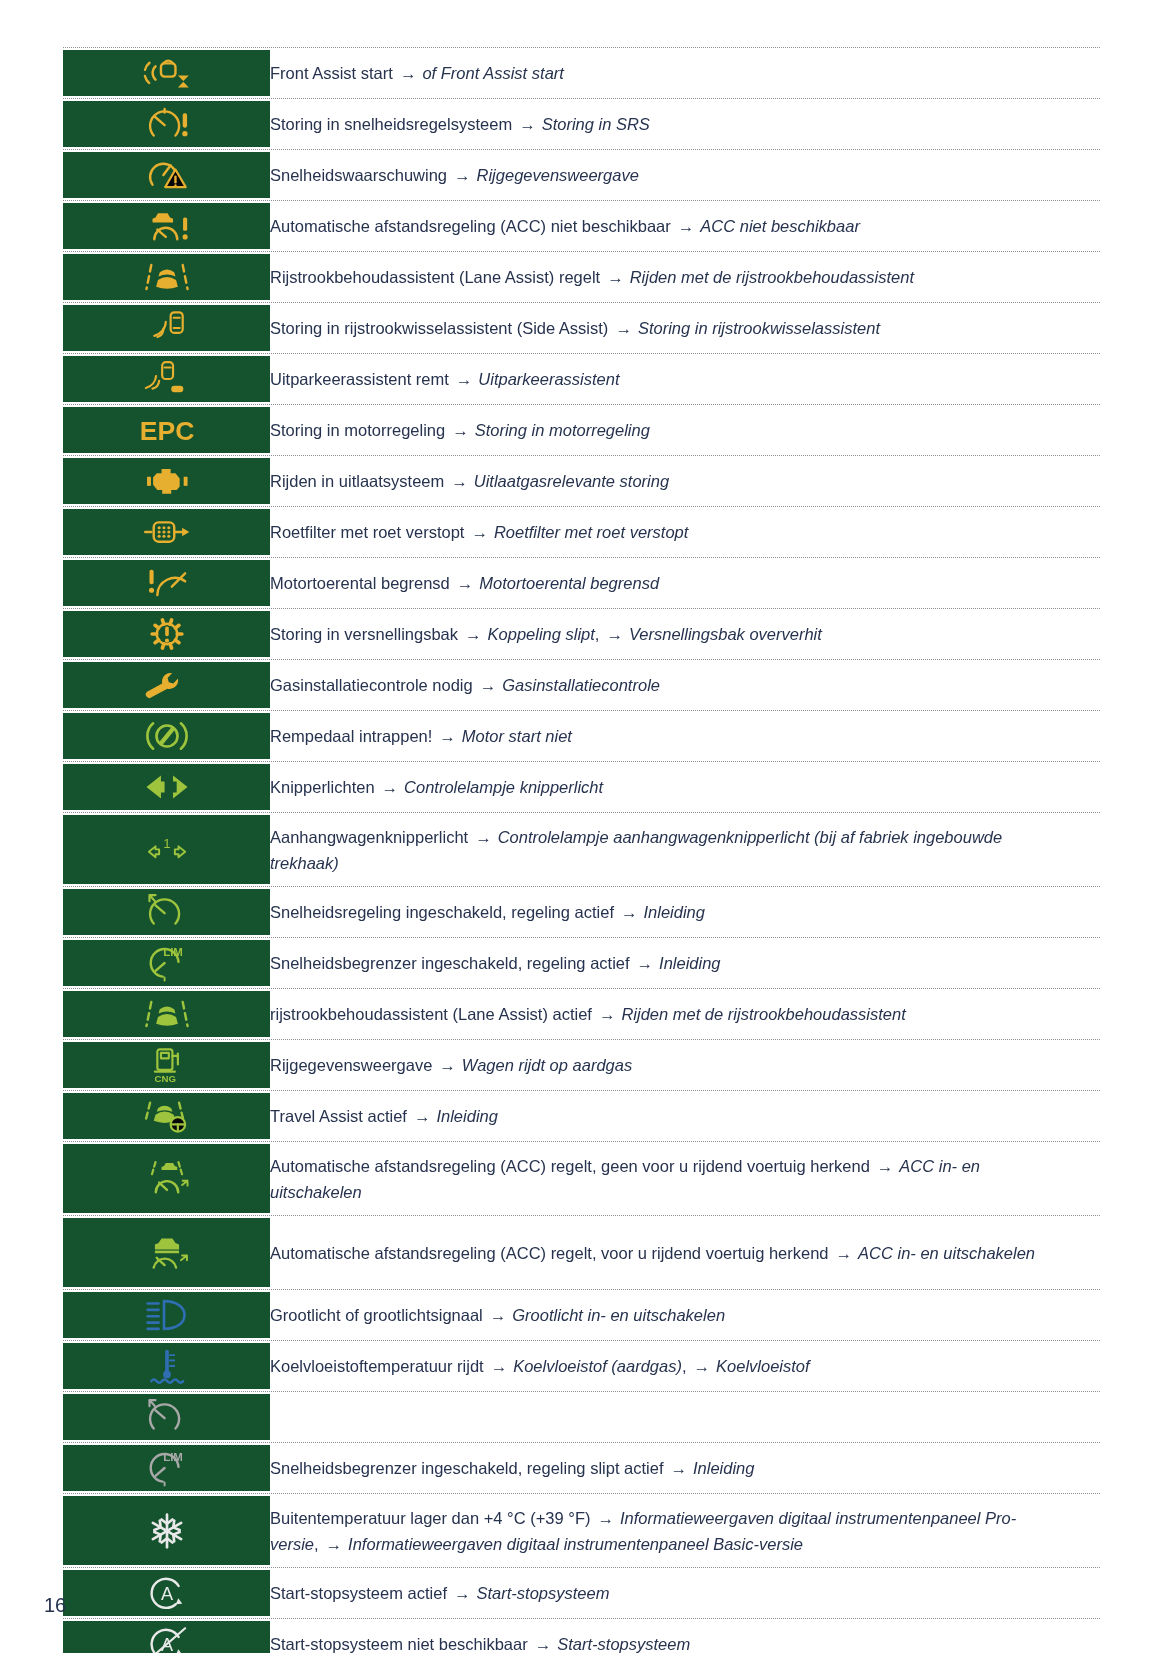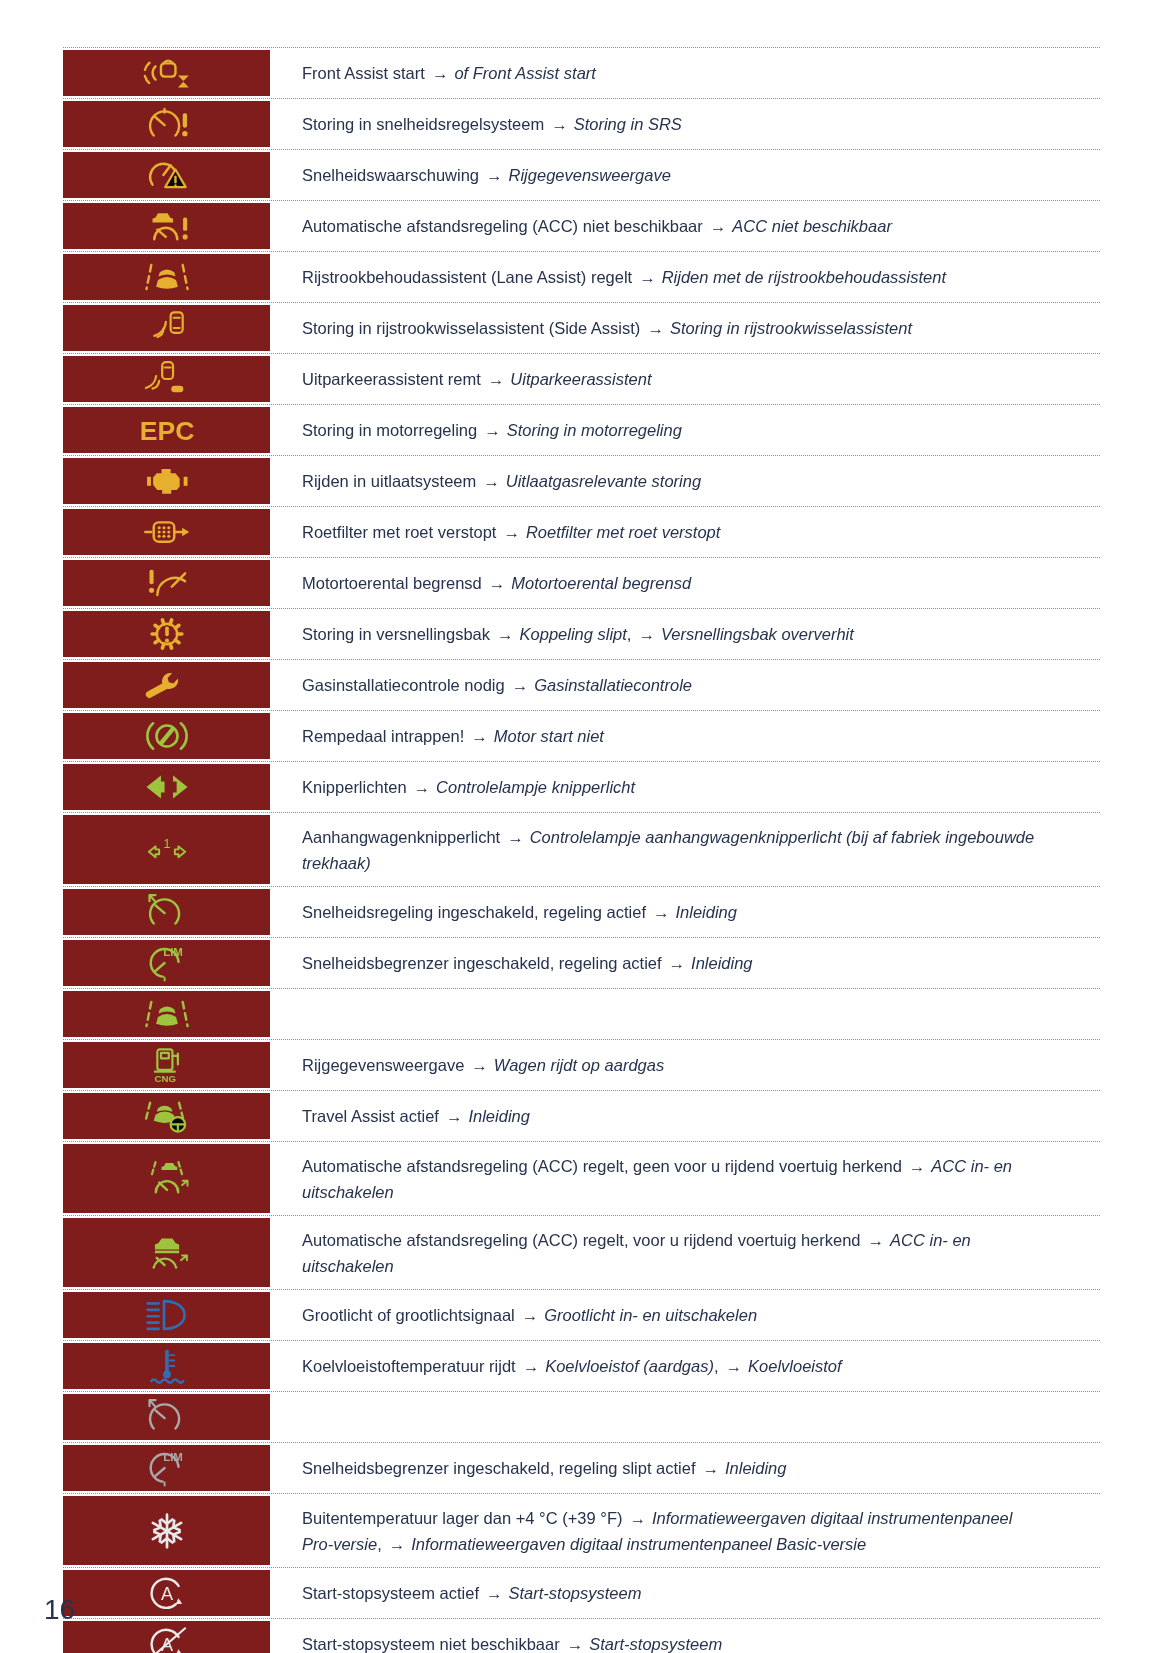--- a/index.html
+++ b/index.html
@@ -13,35 +13,35 @@
   .table {
     position:absolute; left:63px; top:47px; width:1037px;
     border-top:1px dotted #8f8f8f;
     border-bottom:2px solid #1d1d1d;
   }
   .row { display:flex; min-height:46px; background:#fff; }
   .row.tall { min-height:74px; }
   .row + .row { border-top:1px dotted #8f8f8f; }
   .icon-cell {
     flex:0 0 207px; width:207px;
-    background:#7f1d1d;
+    background:#14532d;
     display:flex; align-items:center; justify-content:center;
     border-top:2px solid #fff; border-bottom:2px solid #fff;
   }
   .icon-cell svg { display:block; }
   .text-cell {
     flex:1; display:flex; align-items:center;
-    padding:8px 64px 8px 32px;
+    padding:8px 64px 8px 0;
   }
   .desc { font-size:16.5px; line-height:26px; color:#26324e; }
   .desc .ref { font-style:italic; }
   .desc .arrow { font-style:normal; margin:0 6px 0 7px; }
   .page-num {
     position:absolute; left:44px; top:1594px;
-    font-size:28px; color:#26324e;
+    font-size:20px; color:#26324e;
   }
 </style>
 </head>
 <body>
 
 <div class="page">
   <div class="table">
       <div class="row">
         <div class="icon-cell">
           <svg viewBox="0 0 48 38" width="58" height="46" style="color:#e7af2f">
@@ -341,20 +341,23 @@
             <g fill="none" stroke="currentColor" stroke-width="2" stroke-linecap="round" stroke-linejoin="round">
   <line x1="11" y1="9" x2="7" y2="29" stroke-dasharray="5.5 4"></line>
   <line x1="37" y1="9" x2="41" y2="29" stroke-dasharray="5.5 4"></line>
   <g fill="currentColor" stroke="none">
     <path d="M18 15q6-4.5 12 0l1 3.5q-7-3-14 0z"></path>
     <path d="M16.5 21.5q7.5-5 15 0l1.5 5.5q-9 3.5-18 0z"></path>
   </g>
 </g>
           </svg>
         </div>
+        <div class="text-cell">
+          <p class="desc"><span>rijstrookbehoudassistent (Lane Assist) actief</span><span class="arrow">→</span><span class="ref">Rijden met de rijstrookbehoudassistent</span></p>
+        </div>
       </div>
       <div class="row">
         <div class="icon-cell">
           <svg viewBox="0 0 48 38" width="58" height="46" style="color:#9ec43e">
             <g fill="none" stroke="currentColor" stroke-width="1.8" stroke-linecap="round" stroke-linejoin="round">
   <rect x="16" y="6" width="12.5" height="17" rx="2"></rect>
   <rect x="19" y="9" width="6.5" height="4.5"></rect>
   <path d="M28.5 11.5h4.5v7"></path>
   <path d="M33 9.5v4"></path>
   <line x1="14" y1="24.5" x2="30.5" y2="24.5"></line>

